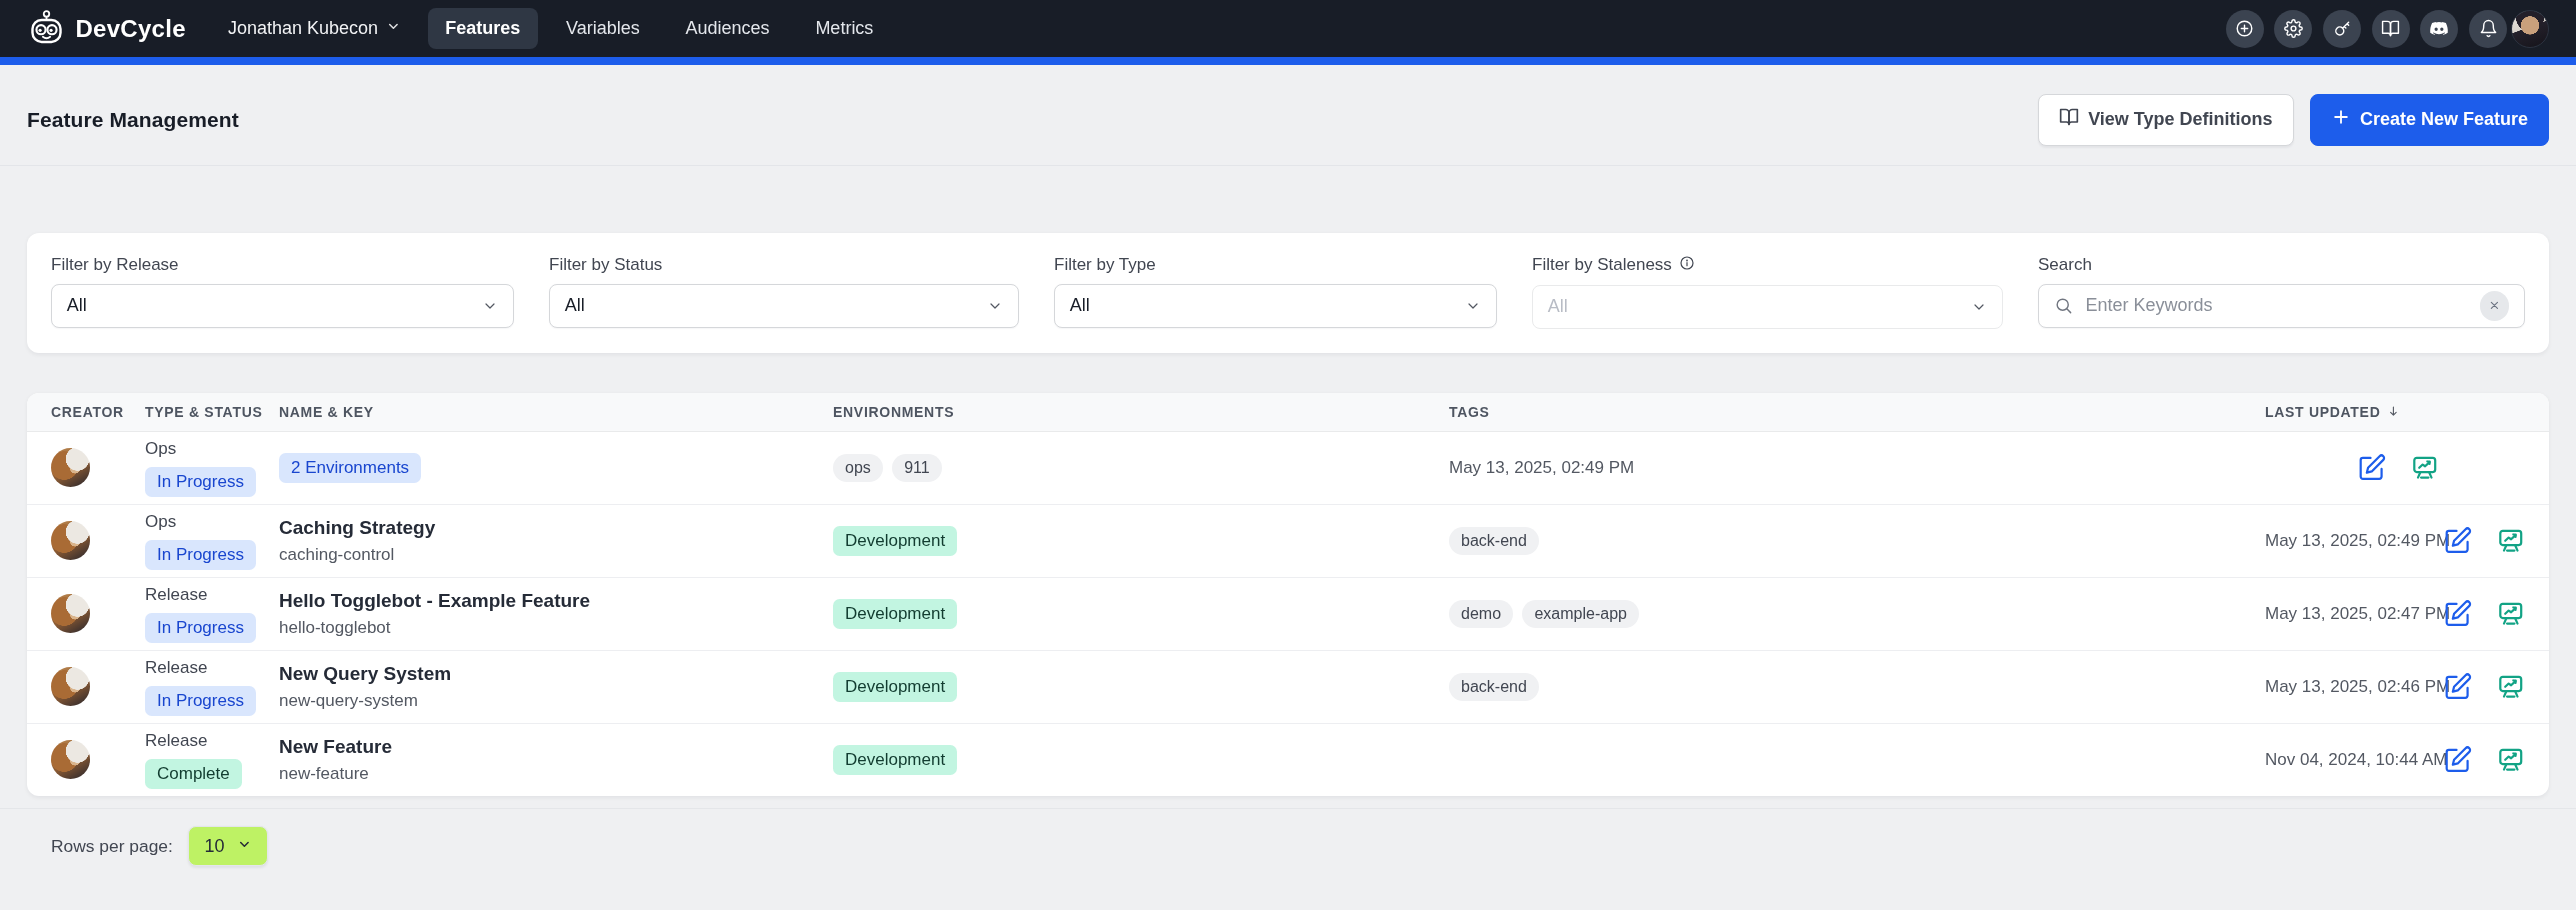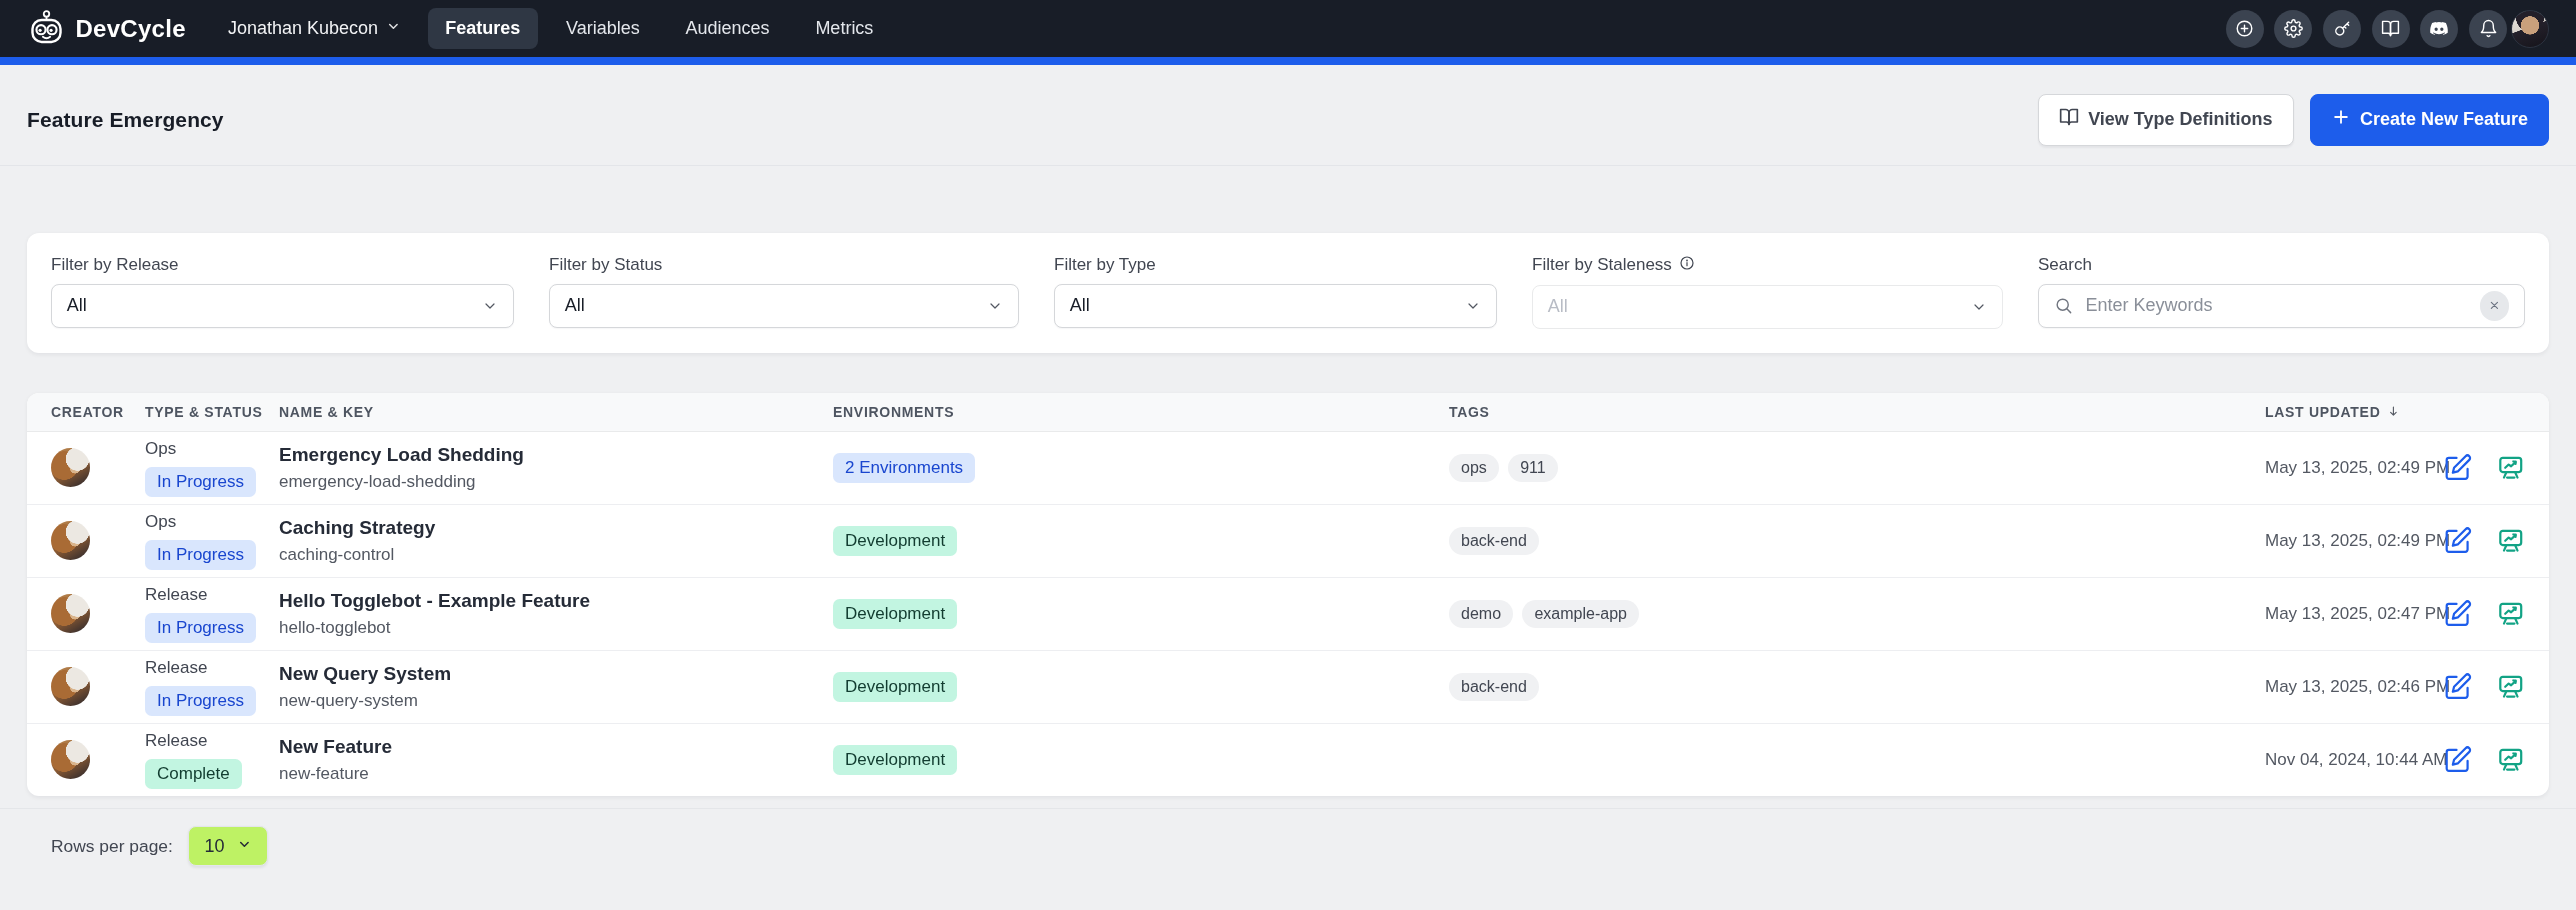--- a/index.html
+++ b/index.html
@@ -221,21 +221,21 @@
             <path d="M13.73 21a2 2 0 0 1-3.46 0"></path>
           </svg>
         </button>
       </div>
     <div class="user-avatar"></div>
   </header>
 
   <div class="progress-bar"></div>
 
   <section class="page-head">
-    <h1 class="page-title">Feature Emergency</h1>
+    <h1 class="page-title">Feature Management</h1>
     <div class="head-actions">
       <button class="btn btn-secondary">
         <span>
           <svg width="20" height="20" viewBox="0 0 24 24" fill="none" stroke="#414651" stroke-width="2" stroke-linecap="round" stroke-linejoin="round">
               <path d="M2 3h6a4 4 0 0 1 4 4v14a3 3 0 0 0-3-3H2z"></path>
               <path d="M22 3h-6a4 4 0 0 0-4 4v14a3 3 0 0 1 3-3h7z"></path>
             </svg>
         </span>
         <span>View Type Definitions</span>
       </button>
@@ -349,24 +349,20 @@
       </div>
     <div id="tbody">
         <div class="trow">
           <div>
             <div class="row-avatar"></div>
           </div>
           <div class="cell-type">
             <span class="type-label">Ops</span>
             <span class="badge badge-blue">In Progress</span>
           </div>
-          <div class="cell-name">
-            <span class="feat-name">Emergency Load Shedding</span>
-            <span class="feat-key">emergency-load-shedding</span>
-          </div>
           <div><span class="badge badge-blue">2 Environments</span></div>
           <div class="cell-tags">
             <span class="tag-pill">ops</span>
             <span class="tag-pill">911</span>
           </div>
           <div class="cell-updated">May 13, 2025, 02:49 PM</div>
           <div class="cell-actions">
             <button class="row-action">
               <svg width="29.5" height="29.5" viewBox="0 0 24 24" fill="none" stroke="var(--edit_icon_blue,#1d5deb)" stroke-width="1.8" stroke-linecap="round" stroke-linejoin="round">
                 <path d="M11 4H4.8A1.8 1.8 0 0 0 3 5.8v13.4A1.8 1.8 0 0 0 4.8 21h13.4a1.8 1.8 0 0 0 1.8-1.8V13"></path>

